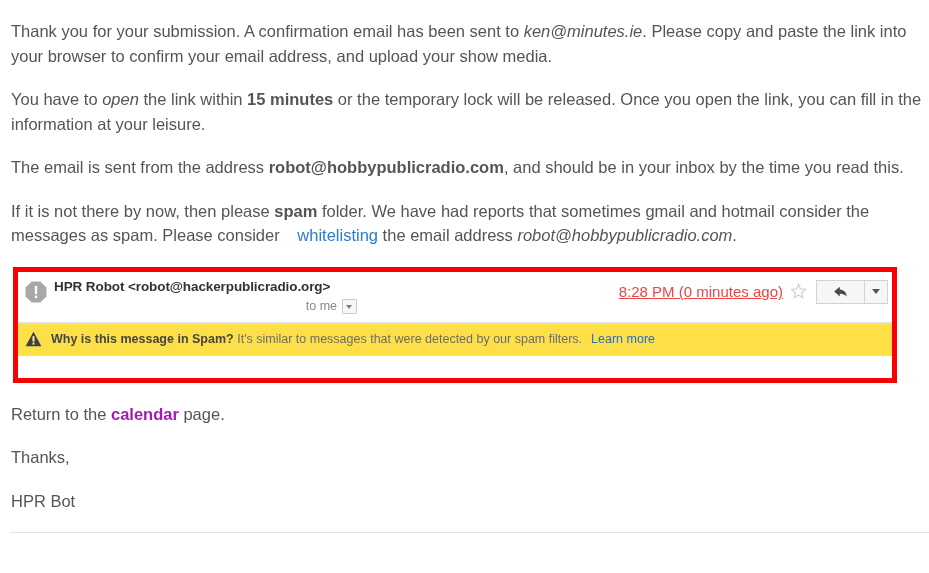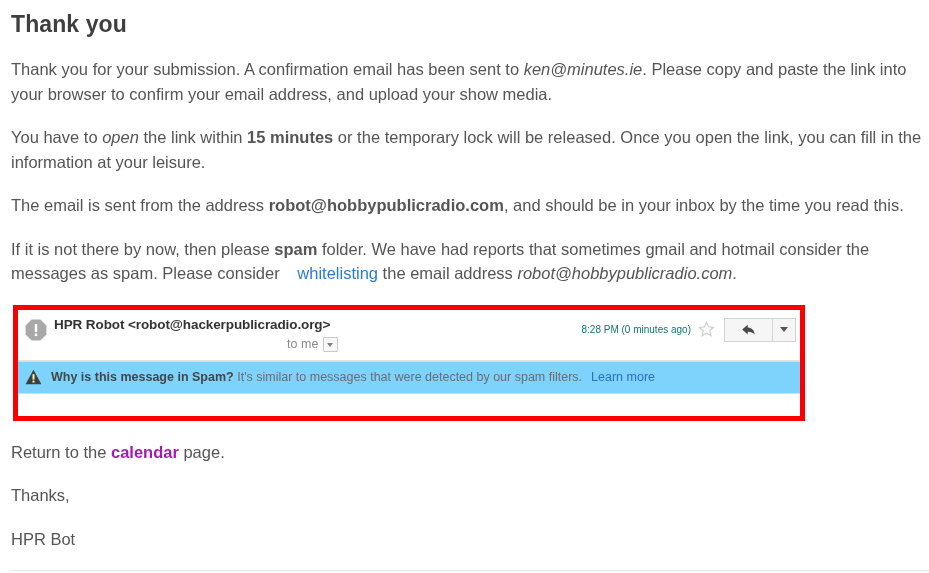--- a/index.html
+++ b/index.html
@@ -51,21 +51,21 @@
   a.link-purple {
     color: #a21caf;
     font-weight: bold;
     text-decoration: none;
   }
 
   
   .email-shot {
     position: relative;
     margin: 19px 0 4px 2px;
-    width: 792px;
+    width: 884px;
     box-sizing: border-box;
     border: 5px solid #fb0000;
     background: #ffffff;
   }
   .email-header {
     position: relative;
     display: flex;
     align-items: flex-start;
     padding: 6px 0 4px 0;
     min-height: 40px;
@@ -120,23 +120,24 @@
     border-top: 4px solid #7d7d7d;
   }
   .header-right {
     flex: 0 0 auto;
     display: flex;
     align-items: center;
     gap: 7px;
     padding: 2px 4px 0 10px;
   }
   .timestamp {
-    font-size: 10px;
-    color: #0f766e;
-    white-space: nowrap;
+    font-size: 15px;
+    color: #ef4444;
+    white-space: nowrap;
+    text-decoration: underline;
   }
   .star-icon { width: 17px; height: 17px; display: block; }
   .btn-group {
     display: flex;
     align-items: stretch;
     height: 24px;
     margin-left: 2px;
   }
   .btn-reply, .btn-more {
     background: #f6f6f6;
@@ -150,21 +151,21 @@
   .btn-more  { width: 24px; }
   .reply-arrow { width: 15px; height: 14px; display: block; }
   .more-caret {
     width: 0; height: 0;
     border-left: 4.5px solid transparent;
     border-right: 4.5px solid transparent;
     border-top: 5px solid #555555;
   }
 
   .spam-bar {
-    background: #7dd3fc;
+    background: #fde047;
     border-top: 1px solid #e8e0a8;
     border-bottom: 1px solid #e8e0a8;
     display: flex;
     align-items: center;
     padding: 4px 0 5px 7px;
     height: 22px;
   }
   .warn-icon { width: 17px; height: 16px; flex: 0 0 auto; margin-right: 9px; display:block; }
   .spam-text {
     font-size: 12.5px;
@@ -184,21 +185,20 @@
     border-top: 1px solid #e4e4e4;
     margin: 19px 0 0 0;
     width: 918px;
   }
 </style>
 </head>
 <body>
 
 <div class="page">
 
-  <h1 class="page-title">Thank you</h1>
 
   <p class="body-text"><span>Thank you for your submission. A confirmation email has been sent to </span><span class="it">ken@minutes.ie</span><span>. Please copy and paste the link into your browser to confirm your email address, and upload your show media.</span></p>
 
   <p class="body-text"><span>You have to </span><span class="it">open</span><span> the link within </span><span class="bd">15 minutes</span><span> or the temporary lock will be released. Once you open the link, you can fill in the information at your leisure.</span></p>
 
   <p class="body-text nowrap-clip"><span>The email is sent from the address </span><span class="bd">robot@hobbypublicradio.com</span><span>, and should be in your inbox by the time you read this.</span></p>
 
   <p class="body-text"><span>If it is not there by now, then please </span><span class="bd">spam</span><span> folder. We have had reports that sometimes gmail and hotmail consider the messages as spam. Please consider </span><a class="link-blue" href="#">whitelisting</a><span> the email address </span><span class="it">robot@hobbypublicradio.com</span><span>.</span></p>
 
   <div class="email-shot">

